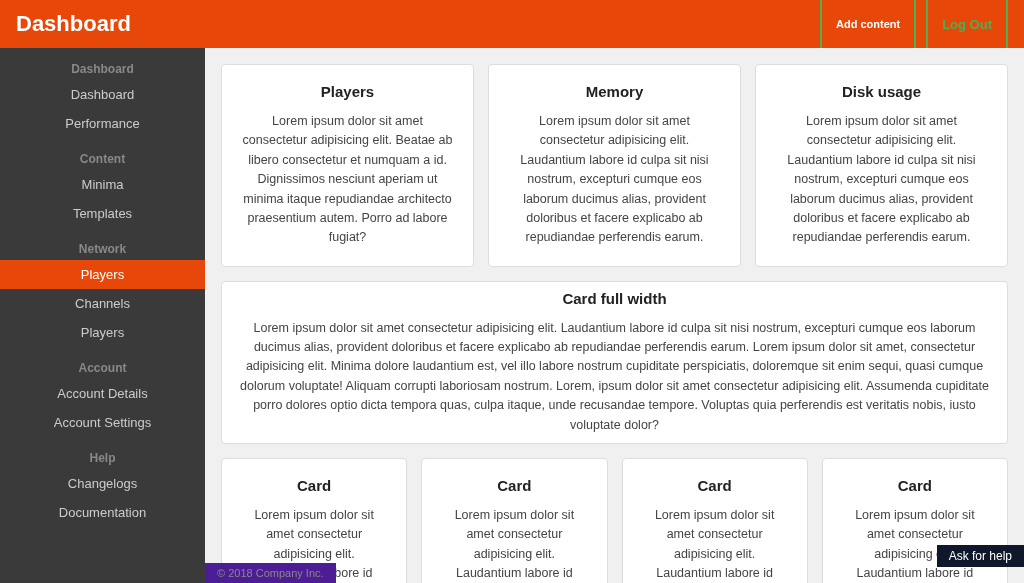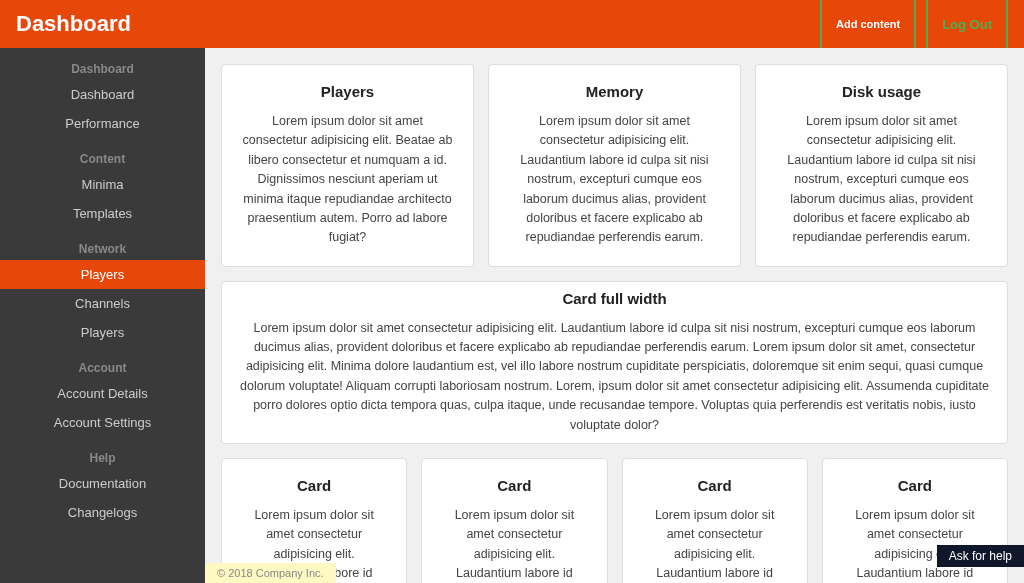--- a/index.html
+++ b/index.html
@@ -136,21 +136,21 @@
       background: #0f172a;
       color: white;
       font-size: 12px;
       padding: 4px 12px;
       cursor: pointer;
     }
     .copyright {
       position: fixed;
       bottom: 0;
       left: 205px;
-      background: #fef9c3;
+      background: #4c1d95;
       color: #888;
       font-size: 11px;
       padding: 4px 12px;
     }
   </style>
 </head>
 <body>
 
 <div class="topbar">
   <span class="topbar-title">Dashboard</span>
@@ -184,22 +184,22 @@
     </div>
 
     <div>
       <div class="sidebar-section-label">Account</div>
       <div class="sidebar-item">Account Details</div>
       <div class="sidebar-item">Account Settings</div>
     </div>
 
     <div>
       <div class="sidebar-section-label">Help</div>
+      <div class="sidebar-item">Changelogs</div>
       <div class="sidebar-item">Documentation</div>
-      <div class="sidebar-item">Changelogs</div>
     </div>
 
   </div>
 
   <div class="content-area">
 
     <div class="cards-row">
 
       <div class="card">
         <div class="card-title">Players</div>

